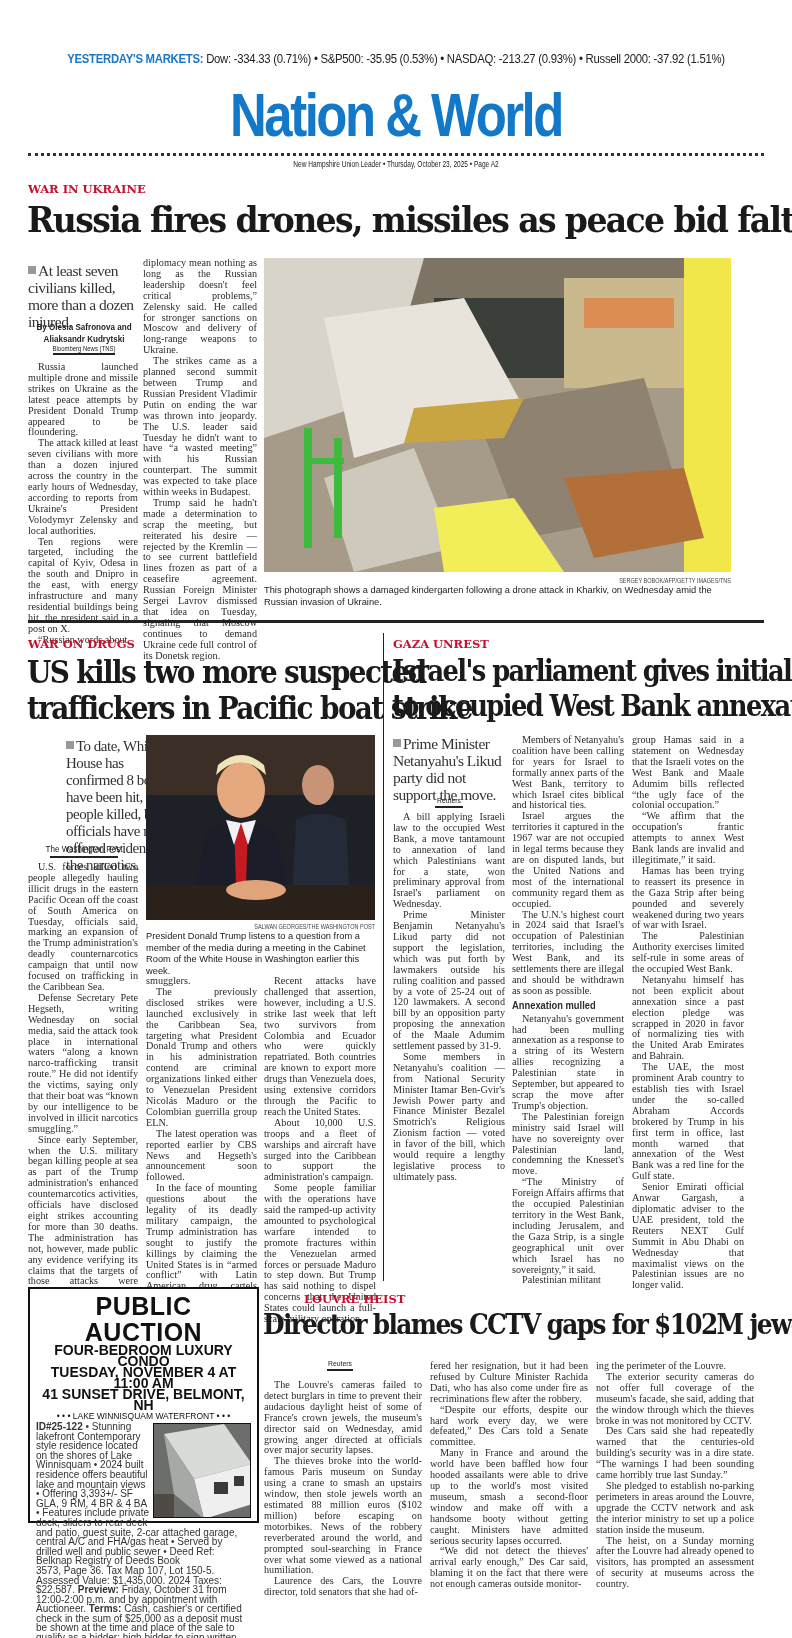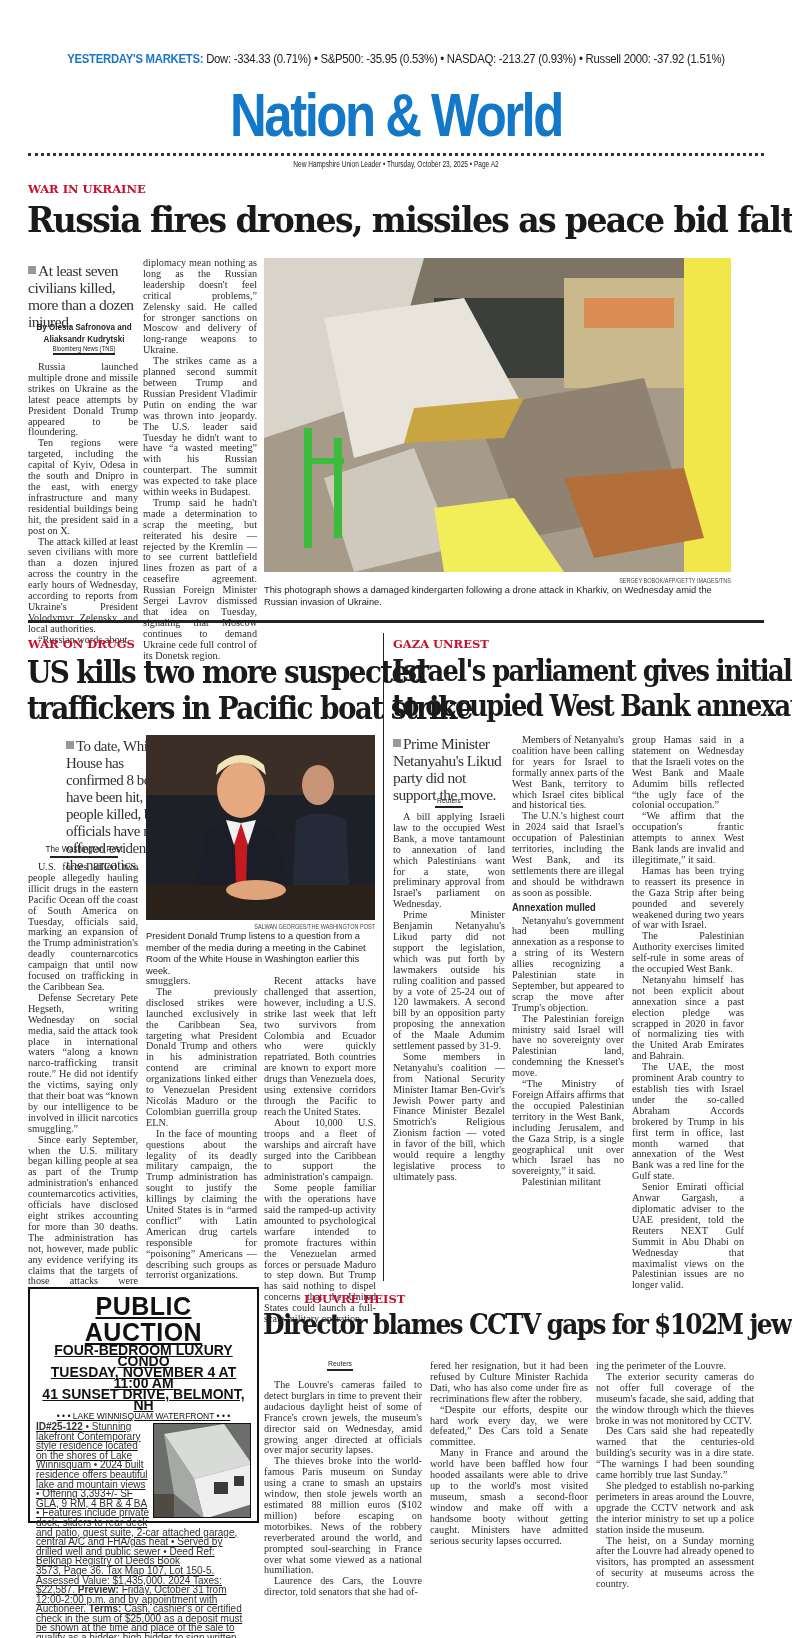--- a/index.html
+++ b/index.html
@@ -60,22 +60,22 @@
 <div class="abs headline" style="top:198px;left:27px;font-size:36px;transform:scaleX(0.92);">Russia fires drones, missiles as peace bid falters</div>
 
 <div class="abs deck" style="top:262px;left:28px;width:112px;"><span class="sq"></span><span>At least seven civilians killed, more than a dozen injured.</span></div>
 <div class="abs" style="top:321px;left:28px;width:112px;">
   <div class="byline">By Olesia Safronova and Aliaksandr Kudrytski</div>
   <div class="agency">Bloomberg News (TNS)</div>
   <div class="agency-line" style="width:62px;"></div>
 </div>
 <div class="abs col" style="top:362px;left:28px;width:110px;">
   <p>Russia launched multiple drone and missile strikes on Ukraine as the latest peace attempts by President Donald Trump appeared to be floundering.</p>
+    <p>The attack killed at least seven civilians with more than a dozen injured across the country in the early hours of Wednesday, according to reports from Ukraine's President Volodymyr Zelensky and local authorities.</p>
     <p>Ten regions were targeted, including the capital of Kyiv, Odesa in the south and Dnipro in the east, with energy infrastructure and many residential buildings being hit, the president said in a post on X.</p>
-    <p>The attack killed at least seven civilians with more than a dozen injured across the country in the early hours of Wednesday, according to reports from Ukraine's President Volodymyr Zelensky and local authorities.</p>
     <p>“Russian words about</p>
 </div>
 <div class="abs col" style="top:258px;left:143px;width:114px;">
   <p style="text-indent:0">diplomacy mean nothing as long as the Russian leadership doesn't feel critical problems,” Zelensky said. He called for stronger sanctions on Moscow and delivery of long-range weapons to Ukraine.</p>
     <p>The strikes came as a planned second summit between Trump and Russian President Vladimir Putin on ending the war was thrown into jeopardy. The U.S. leader said Tuesday he didn't want to have “a wasted meeting” with his Russian counterpart. The summit was expected to take place within weeks in Budapest.</p>
     <p>Trump said he hadn't made a determination to scrap the meeting, but reiterated his desire — rejected by the Kremlin — to see current battlefield lines frozen as part of a ceasefire agreement. Russian Foreign Minister Sergei Lavrov dismissed that idea on Tuesday, signaling that Moscow continues to demand Ukraine cede full control of its Donetsk region.</p>
 </div>
 
 <div class="abs photo" style="top:258px;left:264px;width:467px;height:314px;">
   <svg width="467" height="314" viewBox="0 0 467 314">
@@ -133,20 +133,21 @@
     <rect x="0" y="150" width="229" height="35" fill="#2b211b"></rect>
     <ellipse cx="110" cy="155" rx="30" ry="10" fill="#e0a47a"></ellipse>
   </svg>
 </div>
 <div class="abs credit" style="top:923px;left:146px;width:229px;">SALWAN GEORGES/THE WASHINGTON POST</div>
 <div class="abs cutline" style="top:931px;left:146px;width:232px;">President Donald Trump listens to a question from a member of the media during a meeting in the Cabinet Room of the White House in Washington earlier this week.</div>
 
 <div class="abs col" style="top:976px;left:146px;width:111px;">
   <p style="text-indent:0">smugglers.</p>
     <p>The previously disclosed strikes were launched exclusively in the Caribbean Sea, targeting what President Donald Trump and others in his administration contend are criminal organizations linked either to Venezuelan President Nicolás Maduro or the Colombian guerrilla group ELN.</p>
+    <p>The latest operation was reported earlier by CBS News and Hegseth's announcement soon followed.</p>
     <p>In the face of mounting questions about the legality of its deadly military campaign, the Trump administration has sought to justify the killings by claiming the United States is in “armed conflict” with Latin American drug cartels responsible for “poisoning” Americans — describing such groups as terrorist organizations.</p>
 </div>
 <div class="abs col" style="top:976px;left:264px;width:112px;">
   <p>Recent attacks have challenged that assertion, however, including a U.S. strike last week that left two survivors from Colombia and Ecuador who were quickly repatriated. Both countries are known to export more drugs than Venezuela does, using extensive corridors through the Pacific to reach the United States.</p>
     <p>About 10,000 U.S. troops and a fleet of warships and aircraft have surged into the Caribbean to support the administration's campaign.</p>
     <p>Some people familiar with the operations have said the ramped-up activity amounted to psychological warfare intended to promote fractures within the Venezuelan armed forces or persuade Maduro to step down. But Trump has said nothing to dispel concerns that the United States could launch a full-scale military operation.</p>
 </div>
 
 <div class="abs vrule" style="top:633px;left:383px;height:648px;"></div>
 
@@ -160,38 +161,39 @@
   <div class="agency" style="font-size:8px;">Reuters</div>
   <div class="agency-line" style="width:28px;"></div>
 </div>
 <div class="abs col" style="top:812px;left:393px;width:112px;">
   <p>A bill applying Israeli law to the occupied West Bank, a move tantamount to annexation of land which Palestinians want for a state, won preliminary approval from Israel's parliament on Wednesday.</p>
     <p>Prime Minister Benjamin Netanyahu's Likud party did not support the legislation, which was put forth by lawmakers outside his ruling coalition and passed by a vote of 25-24 out of 120 lawmakers. A second bill by an opposition party proposing the annexation of the Maale Adumim settlement passed by 31-9.</p>
     <p>Some members in Netanyahu's coalition — from National Security Minister Itamar Ben-Gvir's Jewish Power party and Finance Minister Bezalel Smotrich's Religious Zionism faction — voted in favor of the bill, which would require a lengthy legislative process to ultimately pass.</p>
 </div>
 <div class="abs col" style="top:735px;left:512px;width:112px;">
   <p>Members of Netanyahu's coalition have been calling for years for Israel to formally annex parts of the West Bank, territory to which Israel cites biblical and historical ties.</p>
+    <p>Israel argues the territories it captured in the 1967 war are not occupied in legal terms because they are on disputed lands, but the United Nations and most of the international community regard them as occupied.</p>
     <p>The U.N.'s highest court in 2024 said that Israel's occupation of Palestinian territories, including the West Bank, and its settlements there are illegal and should be withdrawn as soon as possible.</p>
   <div class="sub">Annexation mulled</div>
   <p>Netanyahu's government had been mulling annexation as a response to a string of its Western allies recognizing a Palestinian state in September, but appeared to scrap the move after Trump's objection.</p>
     <p>The Palestinian foreign ministry said Israel will have no sovereignty over Palestinian land, condemning the Knesset's move.</p>
     <p>“The Ministry of Foreign Affairs affirms that the occupied Palestinian territory in the West Bank, including Jerusalem, and the Gaza Strip, is a single geographical unit over which Israel has no sovereignty,” it said.</p>
     <p>Palestinian militant</p>
 </div>
 <div class="abs col" style="top:735px;left:632px;width:112px;">
   <p style="text-indent:0">group Hamas said in a statement on Wednesday that the Israeli votes on the West Bank and Maale Adumim bills reflected “the ugly face of the colonial occupation.”</p>
     <p>“We affirm that the occupation's frantic attempts to annex West Bank lands are invalid and illegitimate,” it said.</p>
     <p>Hamas has been trying to reassert its presence in the Gaza Strip after being pounded and severely weakened during two years of war with Israel.</p>
     <p>The Palestinian Authority exercises limited self-rule in some areas of the occupied West Bank.</p>
     <p>Netanyahu himself has not been explicit about annexation since a past election pledge was scrapped in 2020 in favor of normalizing ties with the United Arab Emirates and Bahrain.</p>
     <p>The UAE, the most prominent Arab country to establish ties with Israel under the so-called Abraham Accords brokered by Trump in his first term in office, last month warned that annexation of the West Bank was a red line for the Gulf state.</p>
     <p>Senior Emirati official Anwar Gargash, a diplomatic adviser to the UAE president, told the Reuters NEXT Gulf Summit in Abu Dhabi on Wednesday that maximalist views on the Palestinian issues are no longer valid.</p>
 </div>
 
-<div class="abs ad" style="top:1287px;left:28px;width:231px;height:236px;padding:4px 6px;text-decoration:underline;">
+<div class="abs ad" style="top:1287px;left:28px;width:231px;height:236px;padding:4px 6px;">
   <div class="t1">PUBLIC AUCTION</div>
   <div class="t2">FOUR-BEDROOM LUXURY CONDO</div>
   <div class="t2">TUESDAY, NOVEMBER 4 AT 11:00 AM</div>
   <div class="t2">41 SUNSET DRIVE, BELMONT, NH</div>
   <div class="t3">• • • LAKE WINNISQUAM WATERFRONT • • •</div>
   <div style="position:relative;">
     <div style="float:right;width:98px;height:95px;margin:1px 0 2px 4px;border:1px solid #111;overflow:hidden;">
       <svg width="98" height="95" viewBox="0 0 98 95">
         <rect width="98" height="95" fill="#6b6e6a"></rect>
         <polygon points="10,10 70,0 98,40 40,55" fill="#d9dbd8"></polygon>
@@ -224,20 +226,21 @@
 </div>
 <div class="abs col" style="top:1380px;left:264px;width:158px;">
   <p>The Louvre's cameras failed to detect burglars in time to prevent their audacious daylight heist of some of France's crown jewels, the museum's director said on Wednesday, amid growing anger directed at officials over major security lapses.</p>
     <p>The thieves broke into the world-famous Paris museum on Sunday using a crane to smash an upstairs window, then stole jewels worth an estimated 88 million euros ($102 million) before escaping on motorbikes. News of the robbery reverberated around the world, and prompted soul-searching in France over what some viewed as a national humiliation.</p>
     <p>Laurence des Cars, the Louvre director, told senators that she had of-</p>
 </div>
 <div class="abs col" style="top:1361px;left:430px;width:158px;">
   <p style="text-indent:0">fered her resignation, but it had been refused by Culture Minister Rachida Dati, who has also come under fire as recriminations flew after the robbery.</p>
     <p>“Despite our efforts, despite our hard work every day, we were defeated,” Des Cars told a Senate committee.</p>
     <p>Many in France and around the world have been baffled how four hooded assailants were able to drive up to the world's most visited museum, smash a second-floor window and make off with a handsome booty without getting caught. Ministers have admitted serious security lapses occurred.</p>
+    <p>“We did not detect the thieves' arrival early enough,” Des Car said, blaming it on the fact that there were not enough cameras outside monitor-</p>
 </div>
 <div class="abs col" style="top:1361px;left:596px;width:158px;">
   <p style="text-indent:0">ing the perimeter of the Louvre.</p>
     <p>The exterior security cameras do not offer full coverage of the museum's facade, she said, adding that the window through which the thieves broke in was not monitored by CCTV.</p>
     <p>Des Cars said she had repeatedly warned that the centuries-old building's security was in a dire state. “The warnings I had been sounding came horribly true last Sunday.”</p>
     <p>She pledged to establish no-parking perimeters in areas around the Louvre, upgrade the CCTV network and ask the interior ministry to set up a police station inside the museum.</p>
     <p>The heist, on a Sunday morning after the Louvre had already opened to visitors, has prompted an assessment of security at museums across the country.</p>
 </div>
 
 </body></html>

